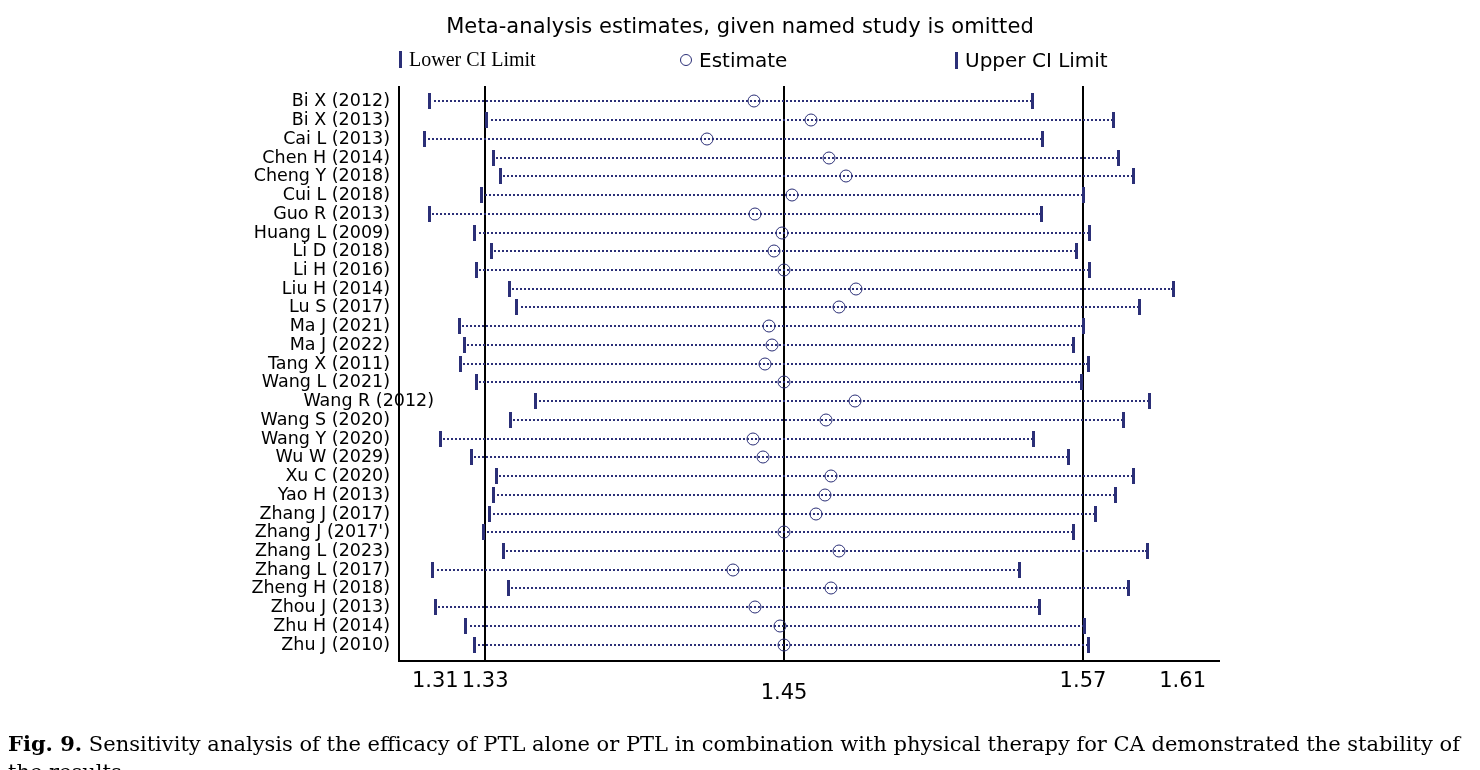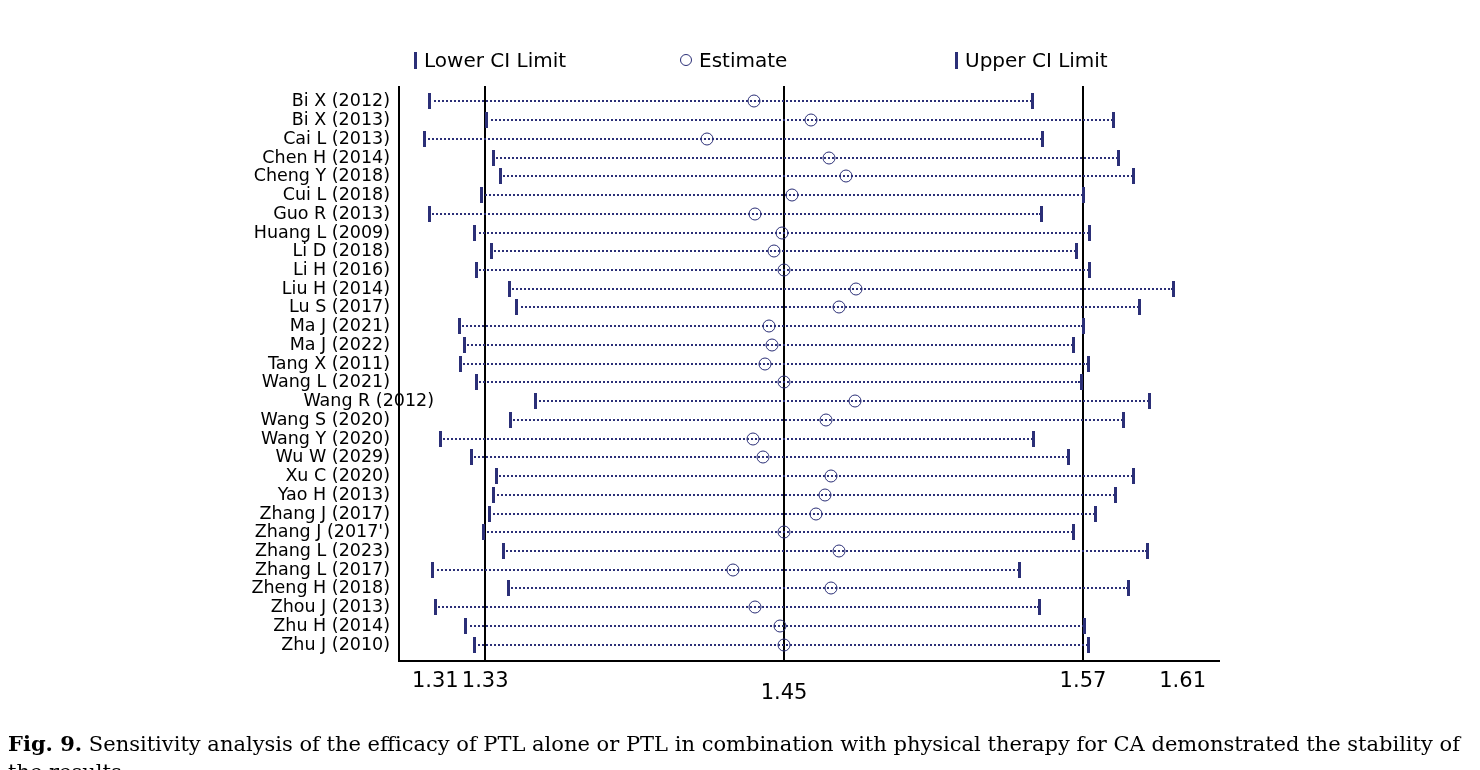--- a/index.html
+++ b/index.html
@@ -44,21 +44,21 @@
     height: 28px;
   }
   .legend-item {
     position: absolute;
     font-size: 20px;
     white-space: nowrap;
     display: flex;
     align-items: center;
     gap: 7px;
   }
-  .legend-lower { left: 19px; }
+  .legend-lower { left: 4px; font-family: Liberation Serif, serif; }
   .legend-est   { left: 285px; }
   .legend-upper { left: 560px; }
 
   .tick-glyph {
     display: inline-block;
     width: 3px;
     height: 17px;
     background: #2b2f77;
   }
   .circle-glyph {
@@ -162,20 +162,21 @@
     font-family: "DejaVu Serif", serif;
     line-height: 1.35;
   }
   .caption b { font-weight: bold; }
 </style>
 </head>
 <body>
 
 <div id="figure">
 
+  <div class="chart-title">Meta-analysis estimates, given named study is omitted</div>
 
   <div class="legend">
     <div class="legend-item legend-lower">
       <span class="tick-glyph"></span>
       <span>Lower CI Limit</span>
     </div>
     <div class="legend-item legend-est">
       <span class="circle-glyph"></span>
       <span>Estimate</span>
     </div>

